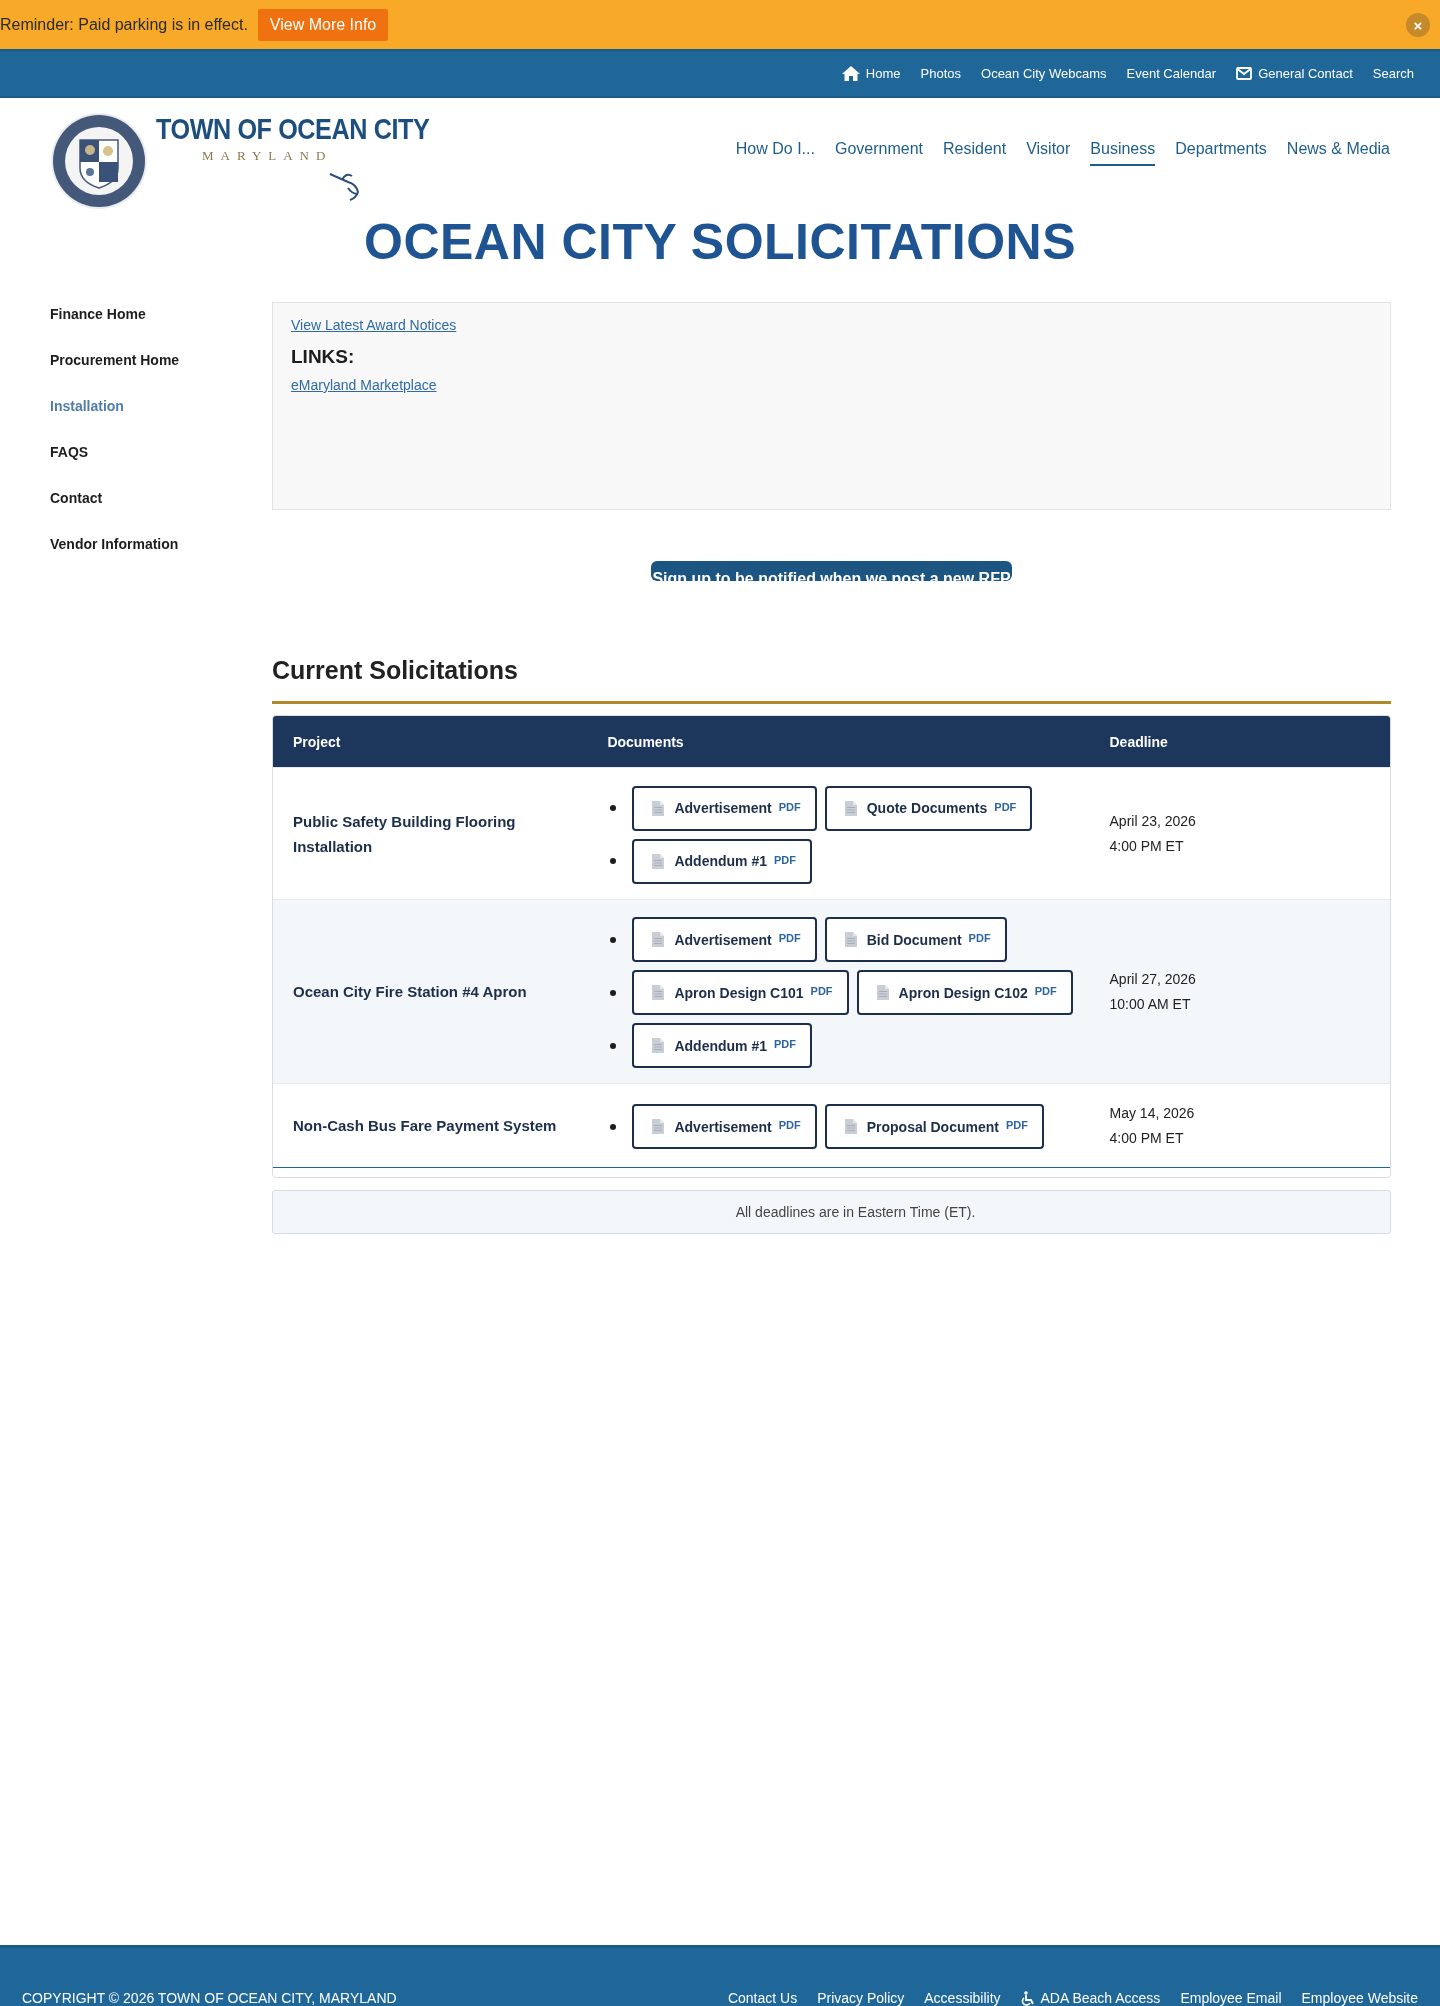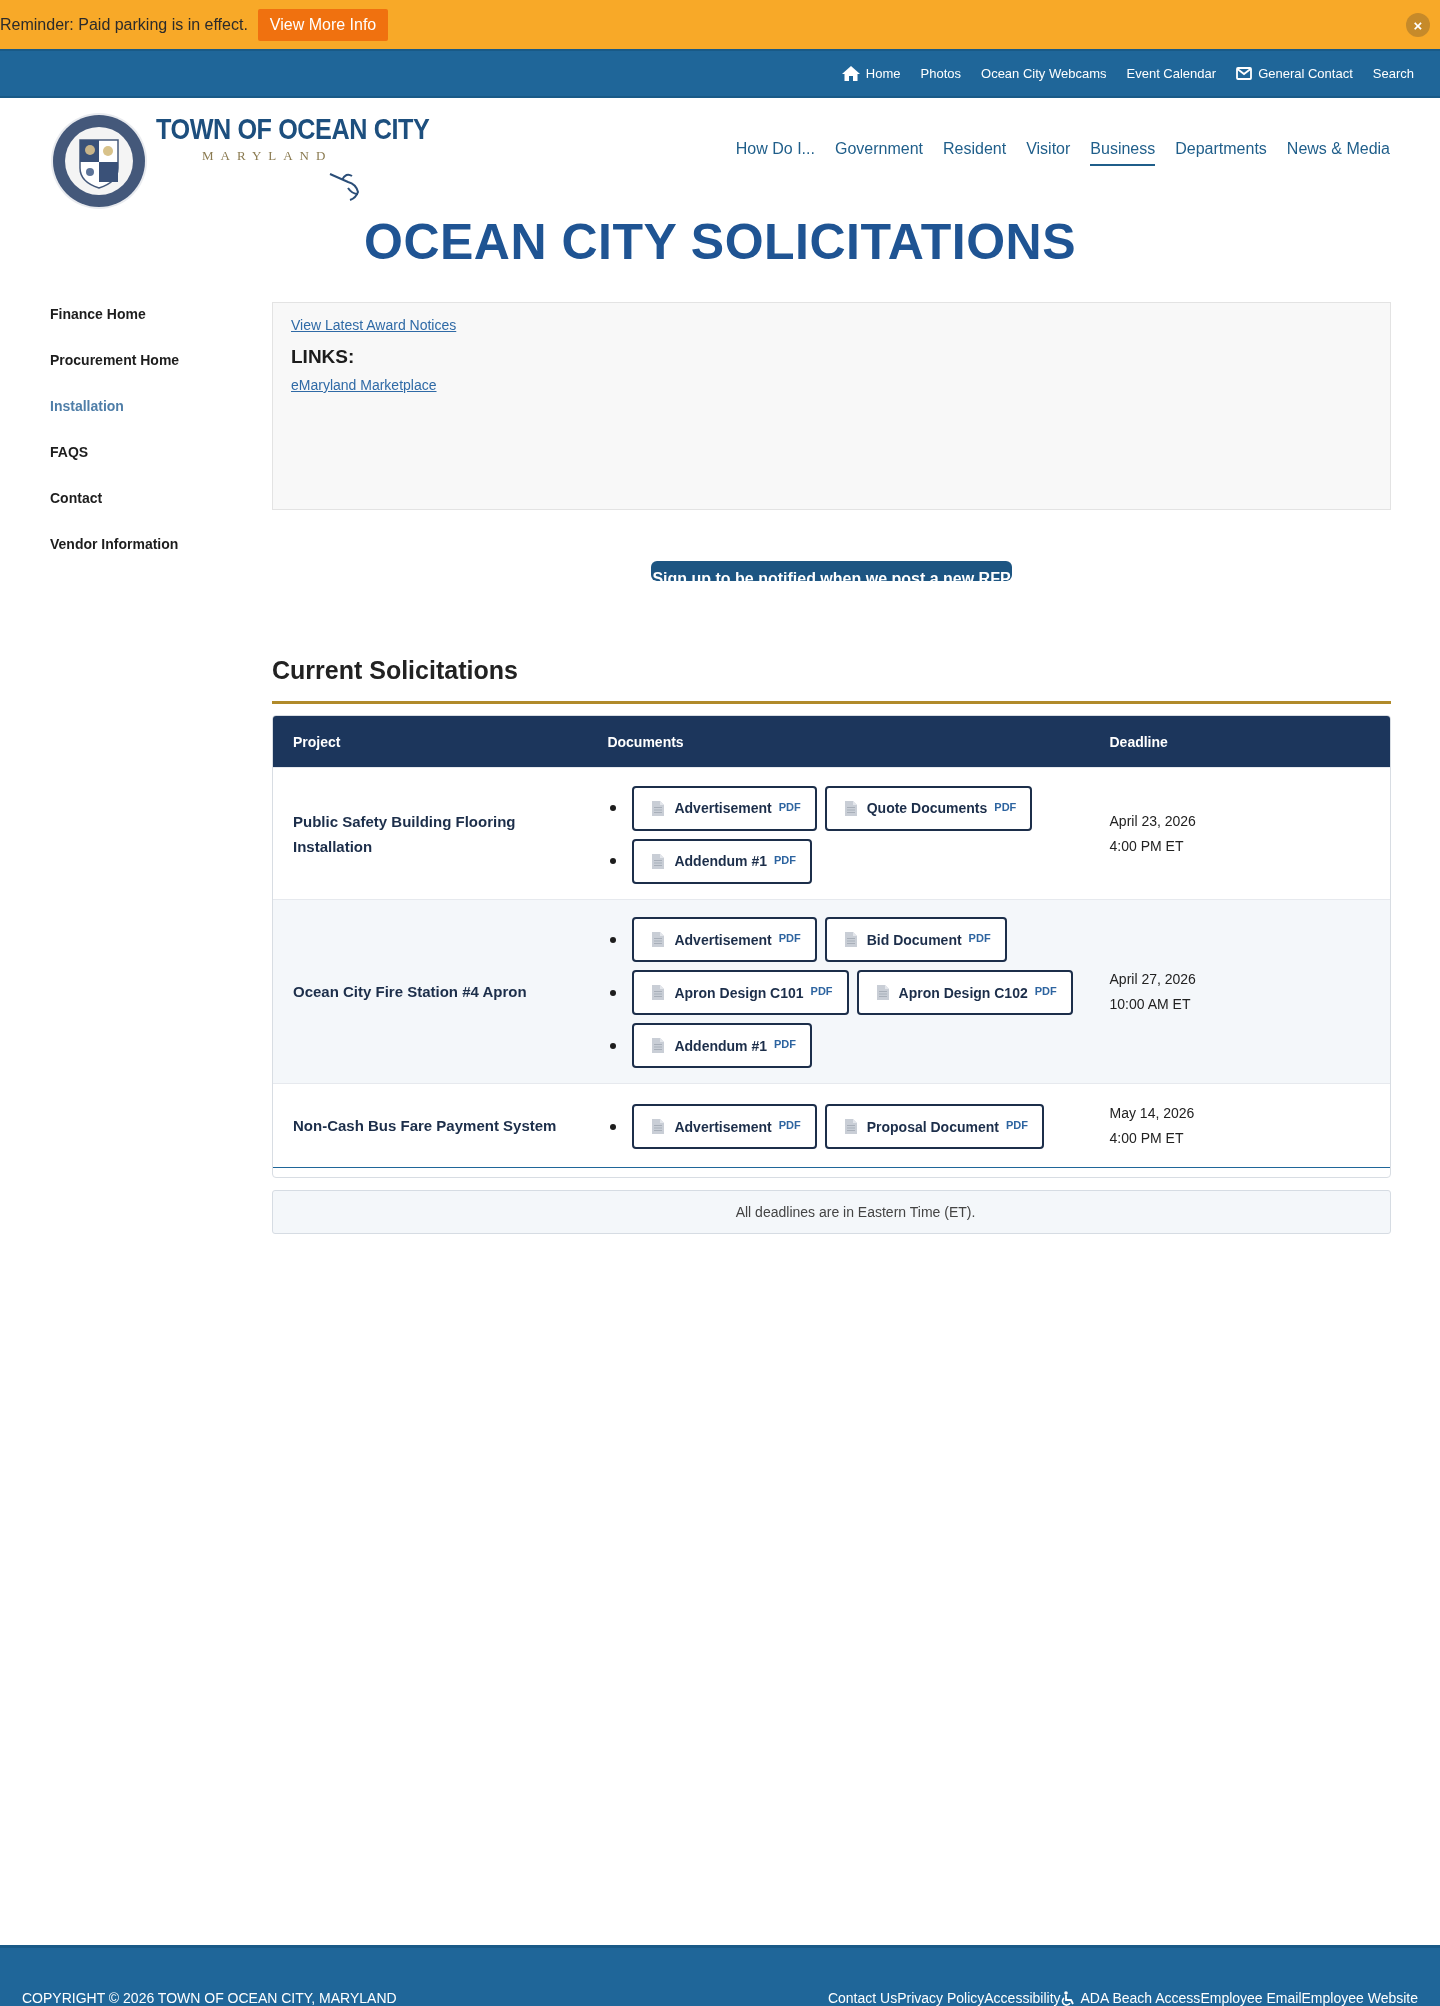--- a/index.html
+++ b/index.html
@@ -68,21 +68,21 @@
   .doc-pdf { font-size: 11px; color: #2d64a0; margin-left: 7px; font-weight: bold; margin-top: -3px; }
   .trow .col-dead { font-size: 14px; color: #222; line-height: 25px; }
   .table-bottom { height: 10px; border-top: 1px solid #1f6699; }
 
   .note { position: absolute; top: 888px; left: 0; width: 1119px; height: 44px; background: #f4f7fa; border: 1px solid #d6dce3; border-radius: 3px; text-align: center; line-height: 42px; font-size: 14px; color: #444; padding-left: 48px; }
 
   
   .footer { position: absolute; left: 0; top: 1945px; width: 1440px; height: 61px; background: #1f6699; border-top: 3px solid #195a87; display: flex; align-items: flex-end; padding: 0 22px; }
   .copyright { color: #fff; font-size: 14px; flex: 1; }
   .footer-links { display: flex; }
-  .footer-link { color: #fff; font-size: 14px; display: flex; align-items: center; }
+  .footer-link { color: #fff; font-size: 14px; margin-left: 20px; display: flex; align-items: center; }
 </style>
 </head>
 <body>
 
 <div class="alert-bar">
   <span class="alert-text">Reminder: Paid parking is in effect.</span>
   <a class="alert-btn">View More Info</a>
   <span class="alert-close">
       <span>×</span>
     </span>

